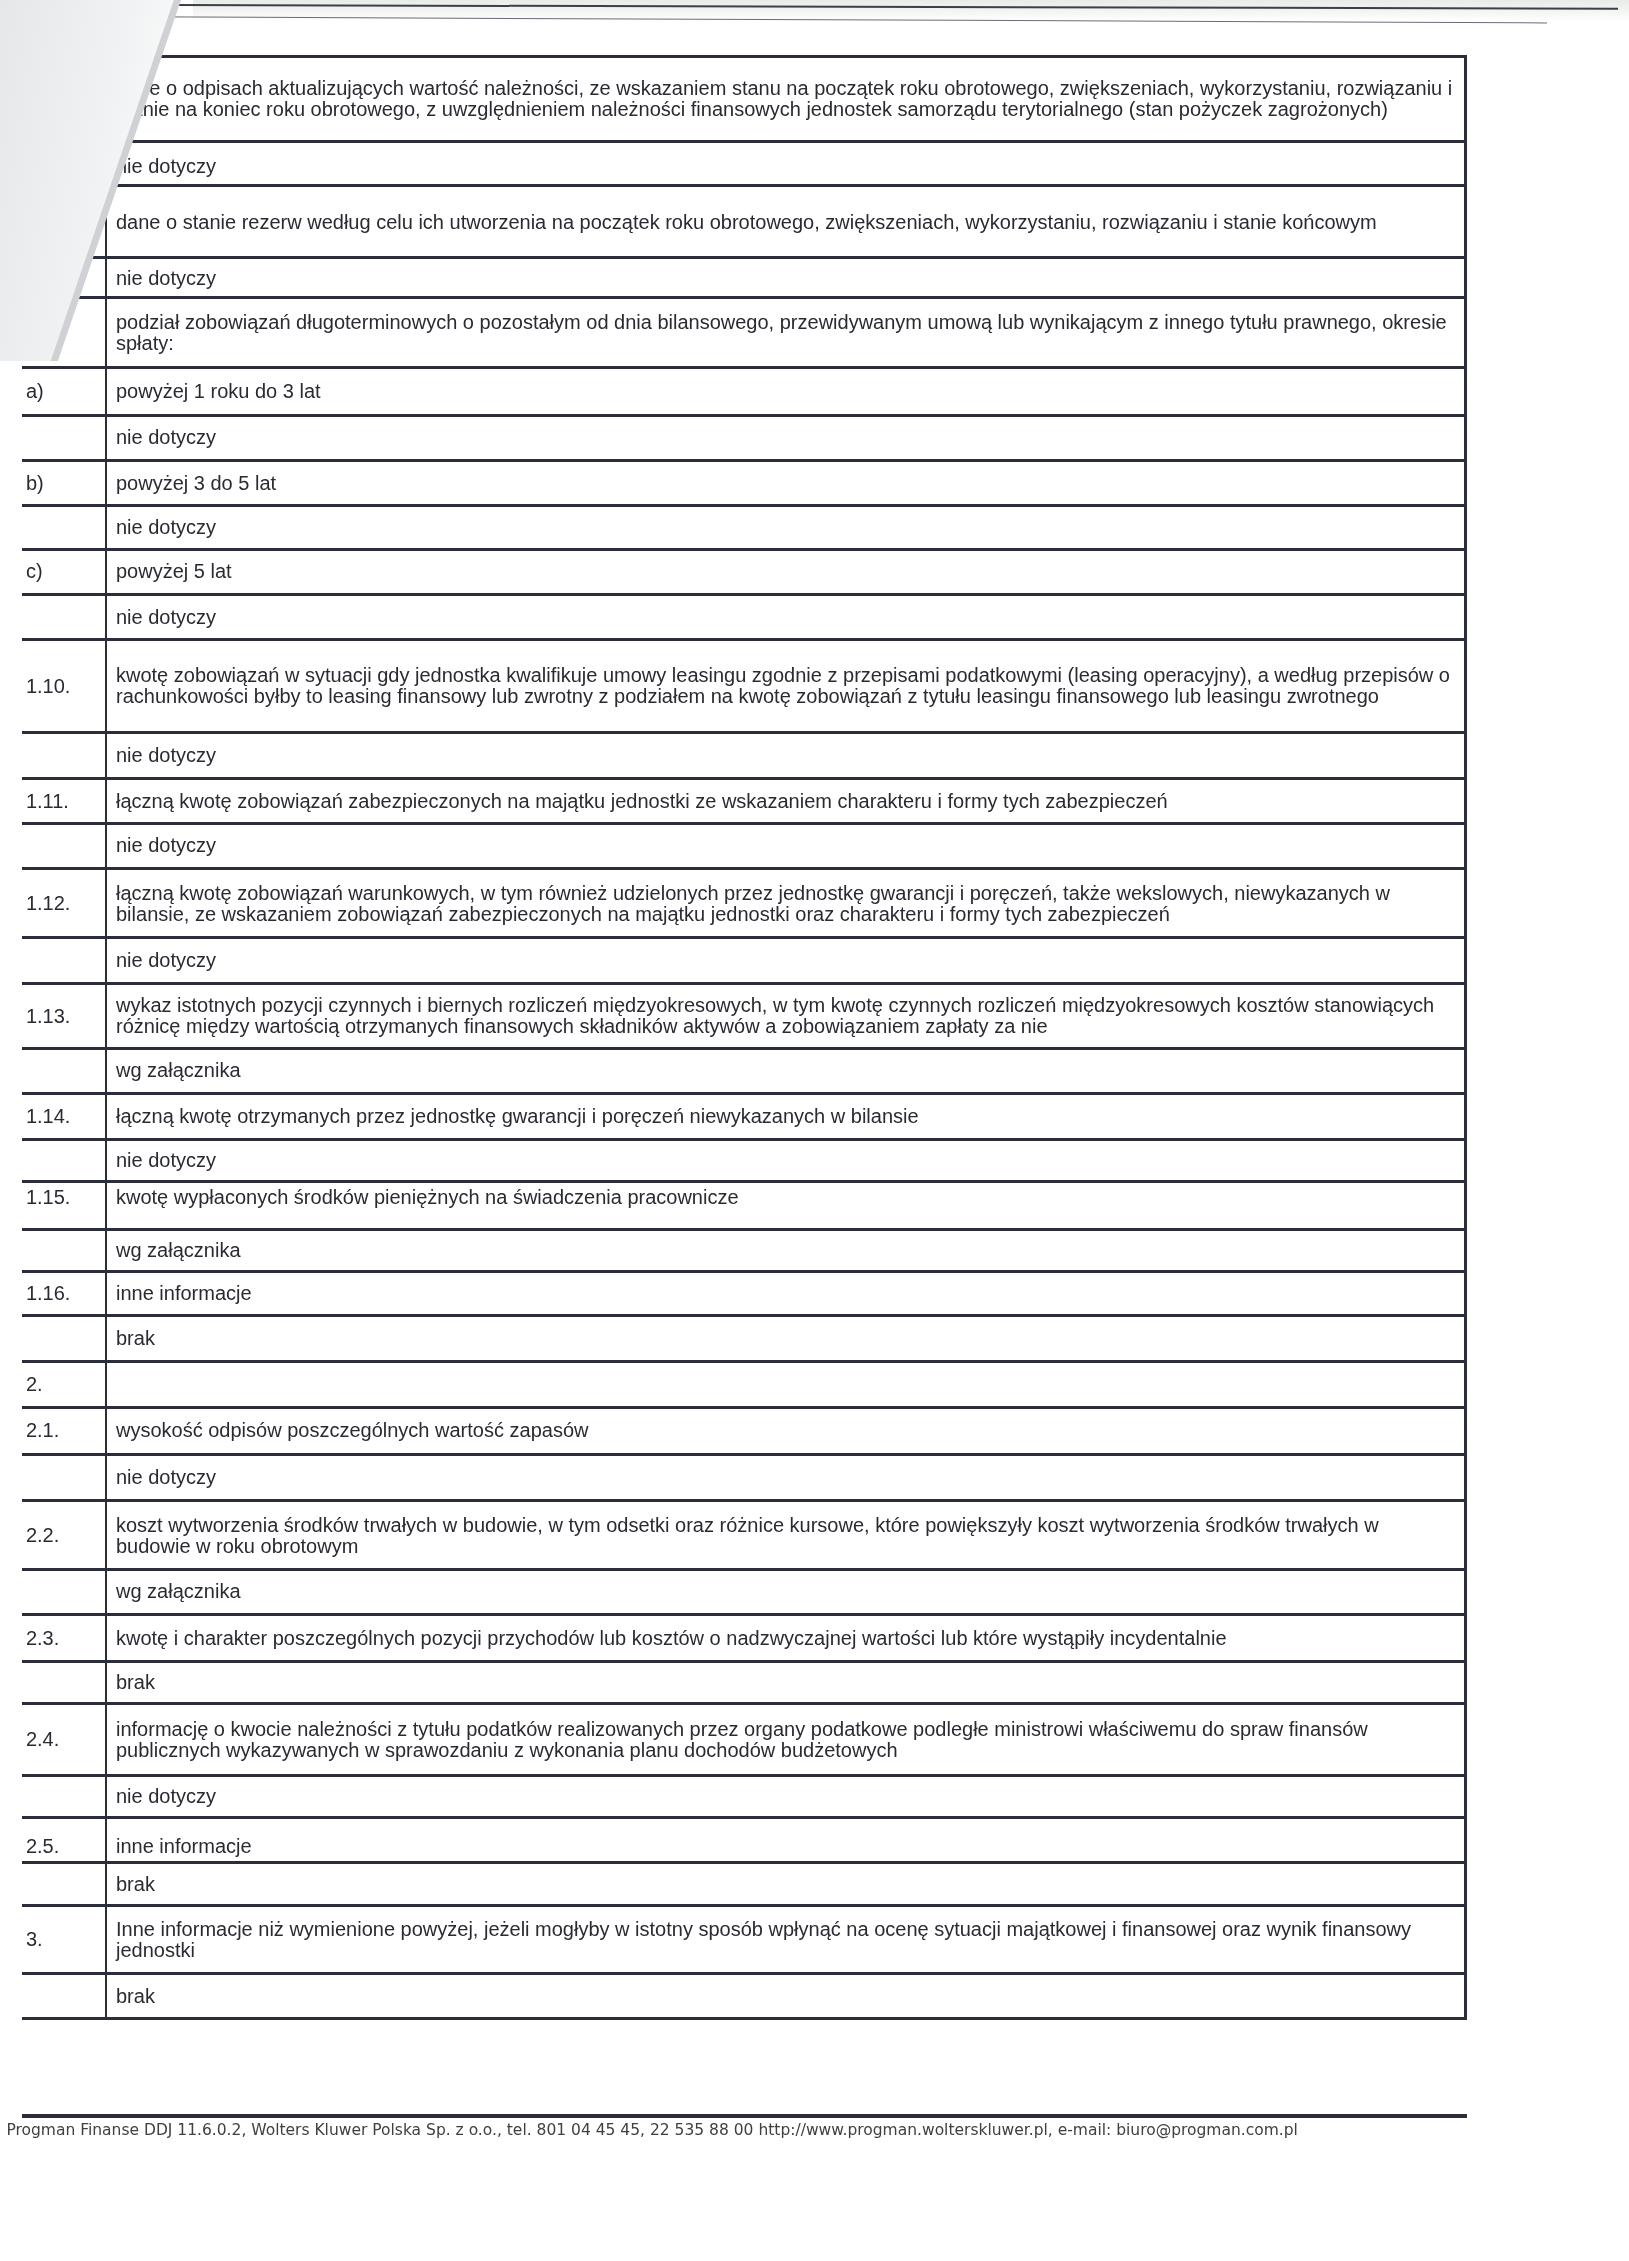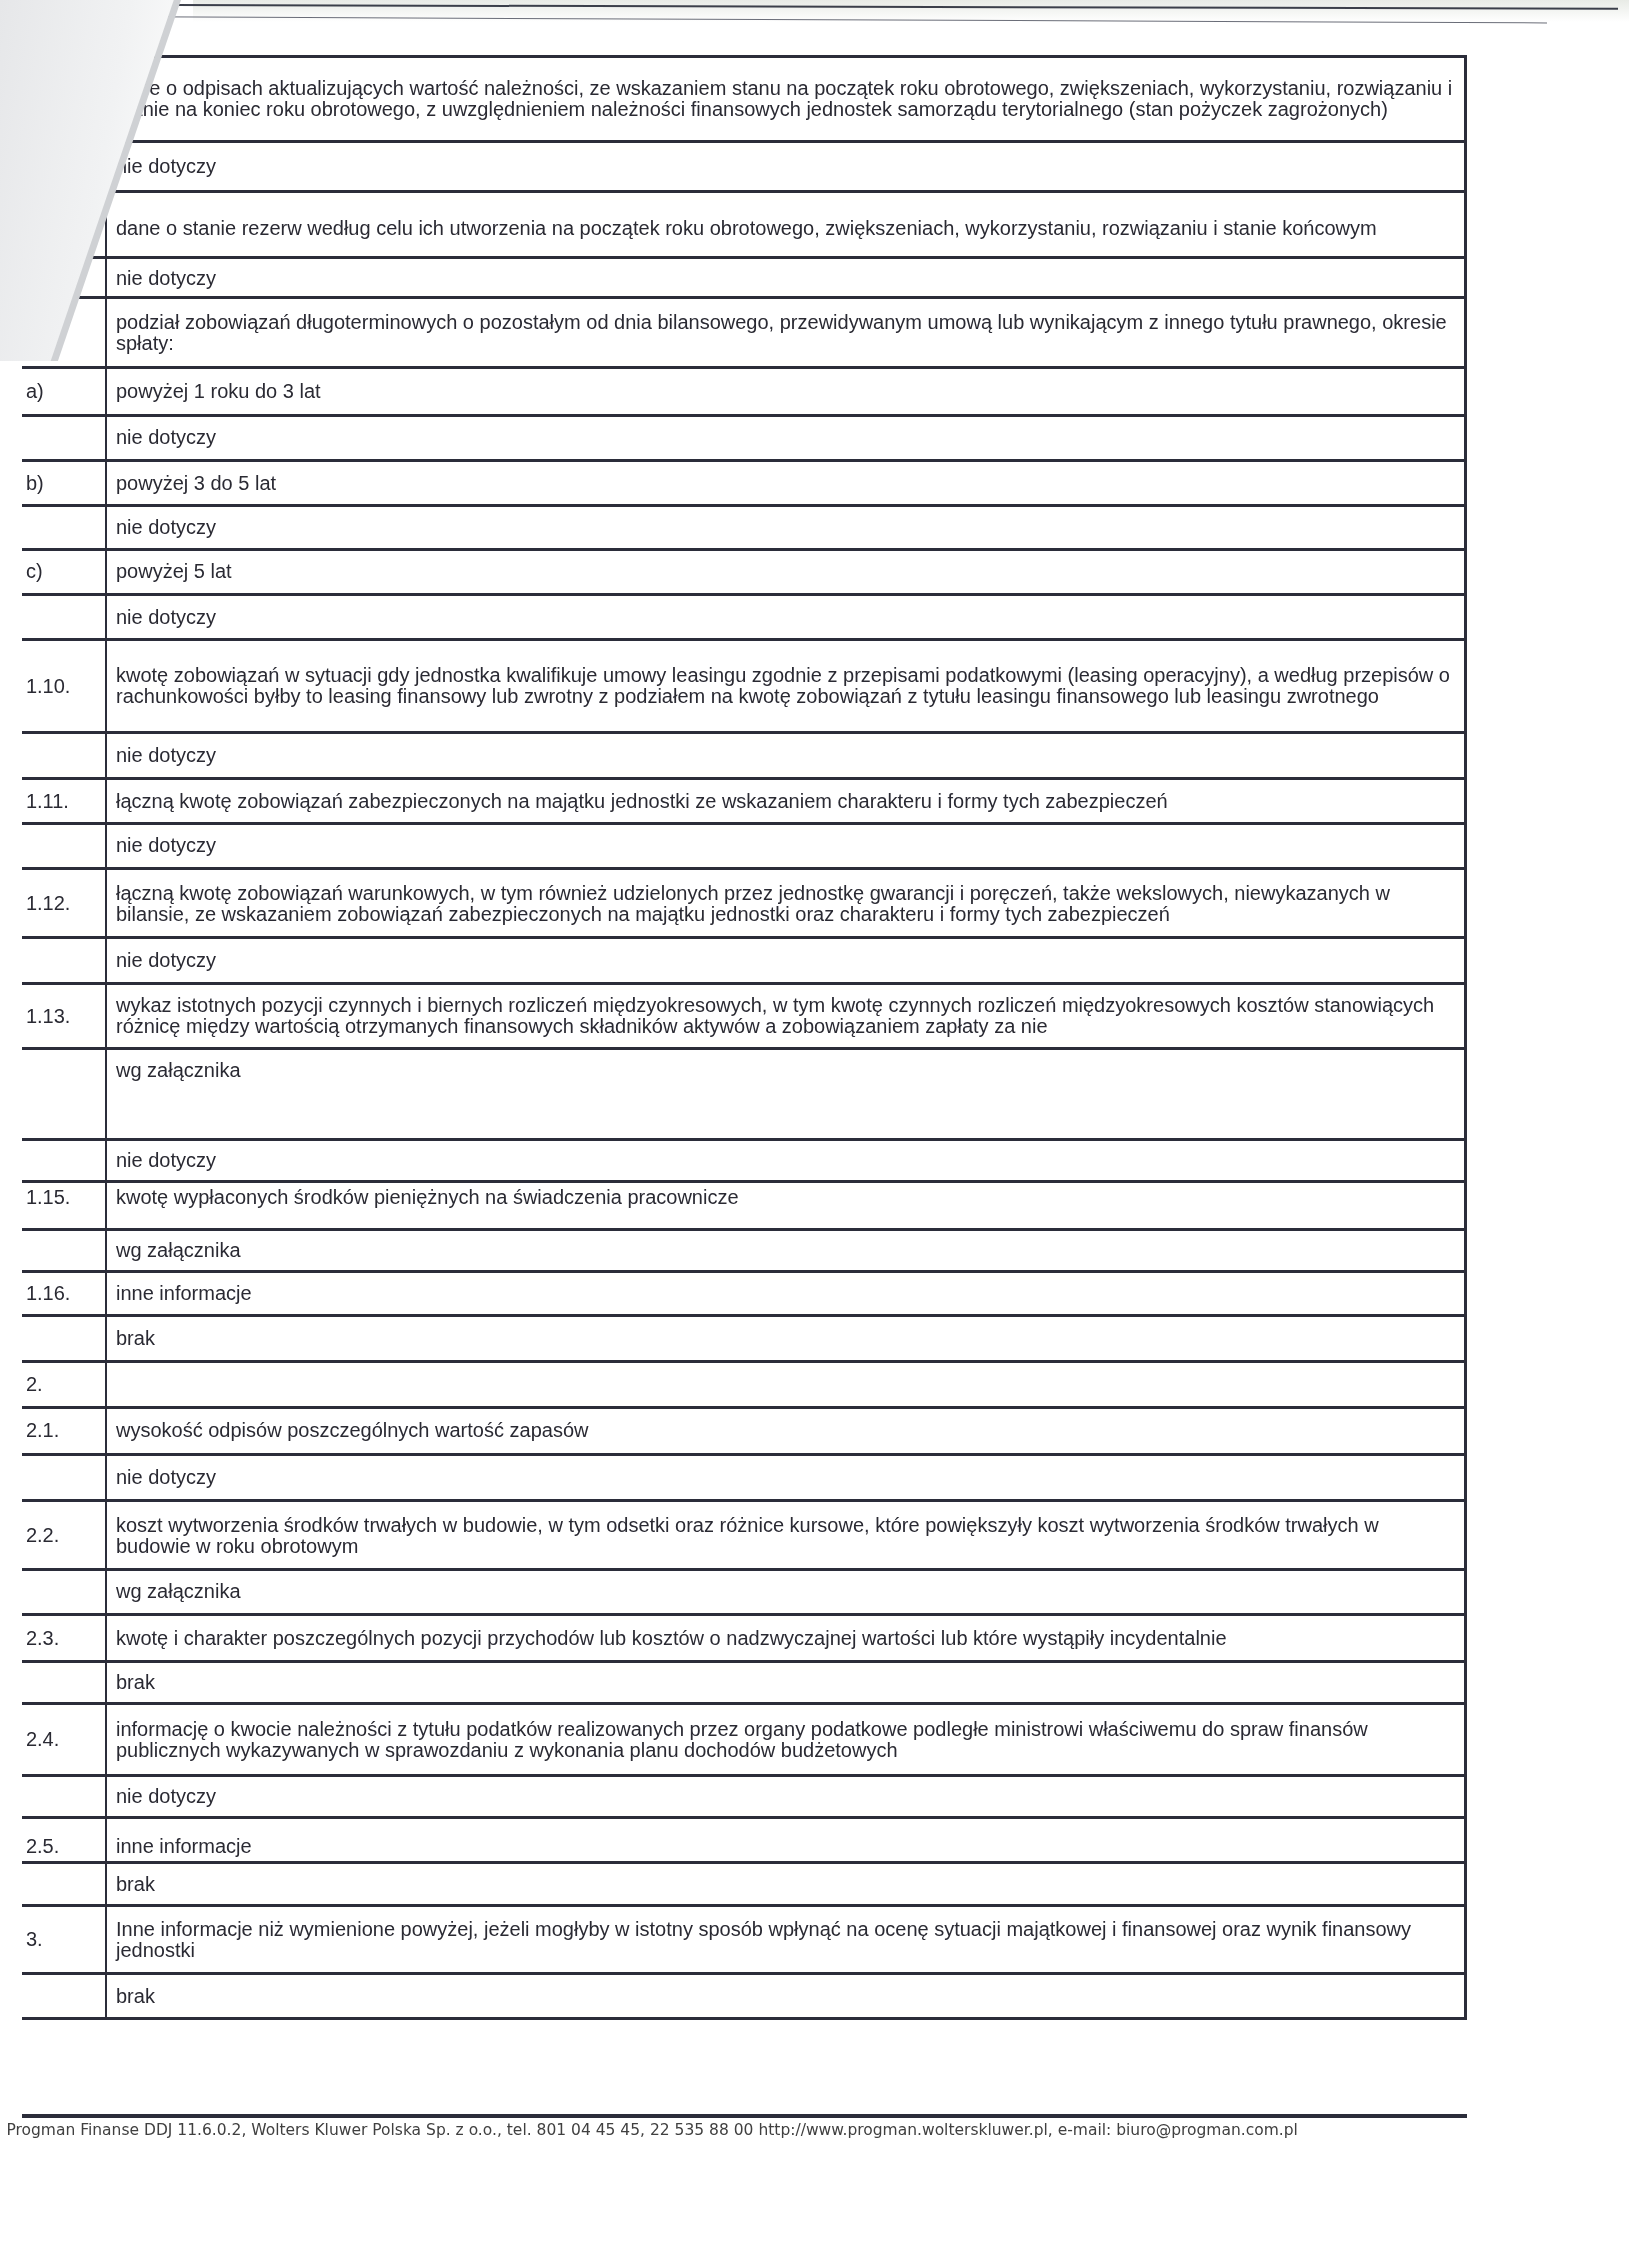--- a/index.html
+++ b/index.html
@@ -71,21 +71,21 @@
 
 <div class="table" id="notes-table" style="height: 1965px;">
     <div class="row" style="top: 0px; height: 85px;">
       <div class="num"></div>
       <div class="txt">dane o odpisach aktualizujących wartość należności, ze wskazaniem stanu na początek roku obrotowego, zwiększeniach, wykorzystaniu, rozwiązaniu i stanie na koniec roku obrotowego, z uwzględnieniem należności finansowych jednostek samorządu terytorialnego (stan pożyczek zagrożonych)</div>
     </div>
     <div class="row" style="top: 85px; height: 50px;">
       <div class="num"></div>
       <div class="txt">nie dotyczy</div>
     </div>
-    <div class="row" style="top: 135px; height: 73px;">
+    <div class="row" style="top: 129px; height: 73px;">
       <div class="num"></div>
       <div class="txt">dane o stanie rezerw według celu ich utworzenia na początek roku obrotowego, zwiększeniach, wykorzystaniu, rozwiązaniu i stanie końcowym</div>
     </div>
     <div class="row" style="top: 201px; height: 41px;">
       <div class="num"></div>
       <div class="txt">nie dotyczy</div>
     </div>
     <div class="row" style="top: 241px; height: 70px;">
       <div class="num">1.9.</div>
       <div class="txt">podział zobowiązań długoterminowych o pozostałym od dnia bilansowego, przewidywanym umową lub wynikającym z innego tytułu prawnego, okresie spłaty:</div>
@@ -139,20 +139,24 @@
       <div class="txt">nie dotyczy</div>
     </div>
     <div class="row" style="top: 927px; height: 65px;">
       <div class="num">1.13.</div>
       <div class="txt">wykaz istotnych pozycji czynnych i biernych rozliczeń międzyokresowych, w tym kwotę czynnych rozliczeń międzyokresowych kosztów stanowiących różnicę między wartością otrzymanych finansowych składników aktywów a zobowiązaniem zapłaty za nie</div>
     </div>
     <div class="row" style="top: 992px; height: 44px;">
       <div class="num"></div>
       <div class="txt">wg załącznika</div>
     </div>
+    <div class="row" style="top: 1037px; height: 46px;">
+      <div class="num">1.14.</div>
+      <div class="txt">łączną kwotę otrzymanych przez jednostkę gwarancji i poręczeń niewykazanych w bilansie</div>
+    </div>
     <div class="row" style="top: 1083px; height: 42px;">
       <div class="num"></div>
       <div class="txt">nie dotyczy</div>
     </div>
     <div class="row" style="top: 1125px; height: 32px;">
       <div class="num">1.15.</div>
       <div class="txt">kwotę wypłaconych środków pieniężnych na świadczenia pracownicze</div>
     </div>
     <div class="row" style="top: 1173px; height: 42px;">
       <div class="num"></div>

